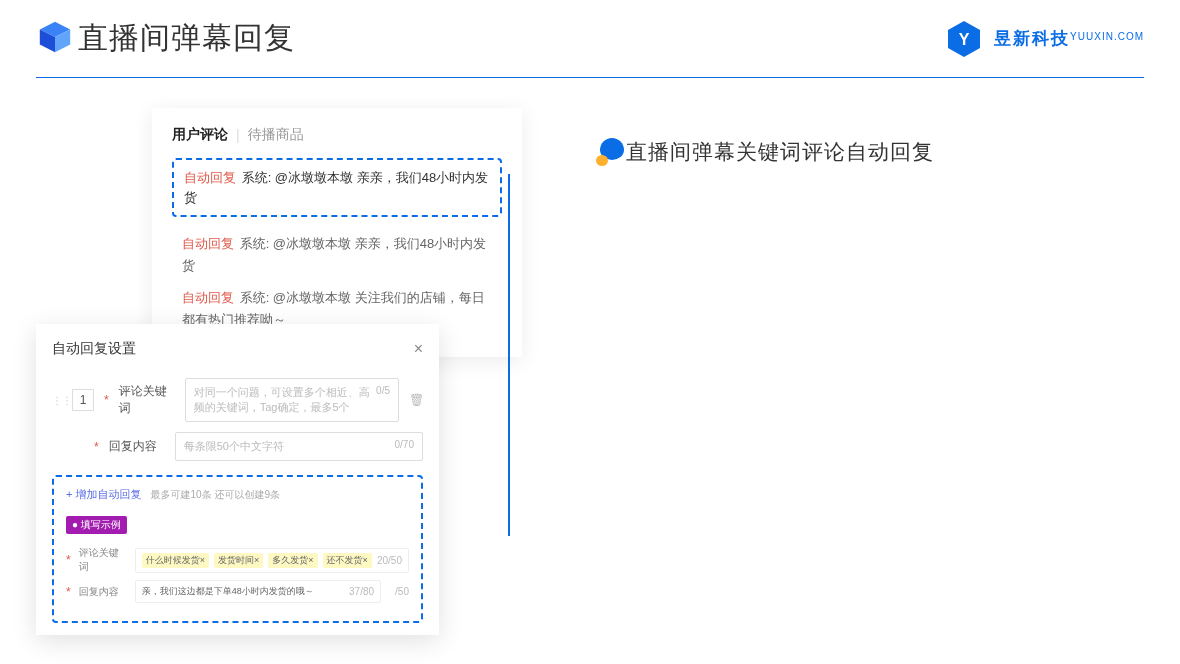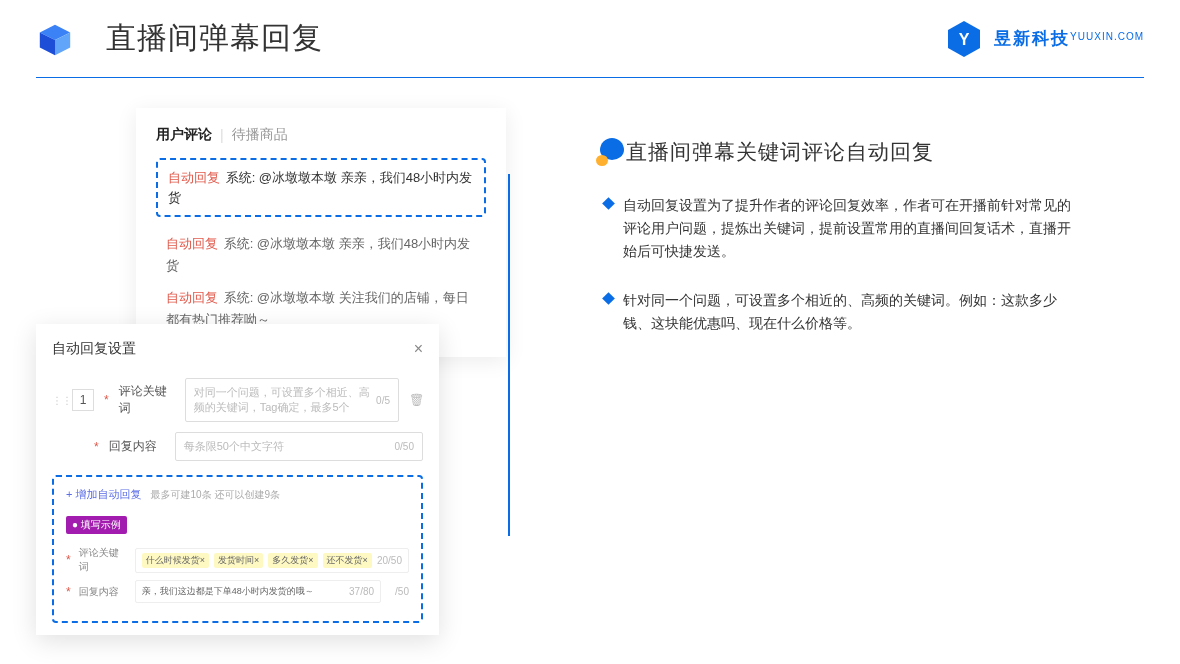--- a/index.html
+++ b/index.html
@@ -12,22 +12,22 @@
   overflow: hidden;
 }
 .header {
   display: flex;
   align-items: center;
   justify-content: space-between;
   padding: 18px 36px 0 36px;
 }
 .header-left {
   display: flex;
-  align-items: flex-end;
-  gap: 32px;
+  align-items: flex-start;
+  gap: 4px;
 }
 .cube-icon { width: 38px; height: 38px; }
 .title {
   font-size: 30px;
   color: #333;
   font-weight: 400;
   letter-spacing: 1px;
 }
 .logo-right {
   display: flex;
@@ -48,21 +48,21 @@
   padding: 30px 36px 0 36px;
   gap: 40px;
 }
 .left-col { position: relative; width: 520px; }
 .right-col { flex: 1; padding-top: 30px; }
 
 
 .comment-card {
   position: absolute;
   top: 0;
-  left: 100px;
+  left: 116px;
   width: 370px;
   background: #fff;
   box-shadow: 0 4px 20px rgba(0,0,0,0.08);
   padding: 18px 20px;
 }
 .tabs { display: flex; align-items: center; gap: 8px; font-size: 14px; margin-bottom: 14px; }
 .tab-active { font-weight: 700; color: #222; }
 .tab-sep { color: #ddd; }
 .tab { color: #999; }
 .highlight-row {
@@ -107,21 +107,21 @@
   width: 22px; height: 22px; border: 1px solid #ddd;
   display: flex; align-items: center; justify-content: center;
   font-size: 12px; color: #555;
 }
 .drag-dots { width: 10px; color: #ccc; font-size: 10px; }
 .req-star { color: #e05a4c; font-size: 12px; }
 .label { font-size: 12px; color: #555; width: 56px; }
 .input-box {
   flex: 1; border: 1px solid #ddd; border-radius: 2px;
   padding: 6px 8px; font-size: 11px; color: #bbb;
-  display: flex; justify-content: space-between; align-items: center;
+  display: flex; justify-content: space-between; 
 }
 .counter { color: #bbb; font-size: 10px; }
 .trash { color: #bbb; font-size: 12px; width: 14px; }
 
 .dashed-box {
   border: 2px dashed #0a6de6;
   border-radius: 4px;
   padding: 10px 12px 12px 12px;
   margin-top: 14px;
 }
@@ -231,21 +231,21 @@
           <span>对同一个问题，可设置多个相近、高频的关键词，Tag确定，最多5个</span>
           <span class="counter">0/5</span>
         </div>
         <span class="trash">🗑</span>
       </div>
       <div class="form-row" style="padding-left:42px;">
         <span class="req-star">*</span>
         <span class="label">回复内容</span>
         <div class="input-box">
           <span>每条限50个中文字符</span>
-          <span class="counter">0/50</span>
+          <span class="counter">0/70</span>
         </div>
       </div>
       <div class="dashed-box">
         <div class="add-line">
           <span>+ 增加自动回复</span>
           <span class="add-hint">最多可建10条 还可以创建9条</span>
         </div>
         <span class="example-tag">● 填写示例</span>
         <div class="example-row">
           <span class="req-star">*</span>
@@ -272,24 +272,14 @@
   </div>
 
   <div class="right-col">
     <div class="feature-head">
       <div class="bubble-icon">
         <div class="bubble1"></div>
           <div class="bubble2"></div>
       </div>
       <span class="feature-title">直播间弹幕关键词评论自动回复</span>
     </div>
-    <div class="bullets">
-      <div class="bullet-row">
-        <div class="diamond"></div>
-        <div class="bullet-text">自动回复设置为了提升作者的评论回复效率，作者可在开播前针对常见的评论用户问题，提炼出关键词，提前设置常用的直播间回复话术，直播开始后可快捷发送。</div>
-      </div>
-      <div class="bullet-row">
-        <div class="diamond"></div>
-        <div class="bullet-text">针对同一个问题，可设置多个相近的、高频的关键词。例如：这款多少钱、这块能优惠吗、现在什么价格等。</div>
-      </div>
-    </div>
   </div>
 </div>
 
 </body></html>

